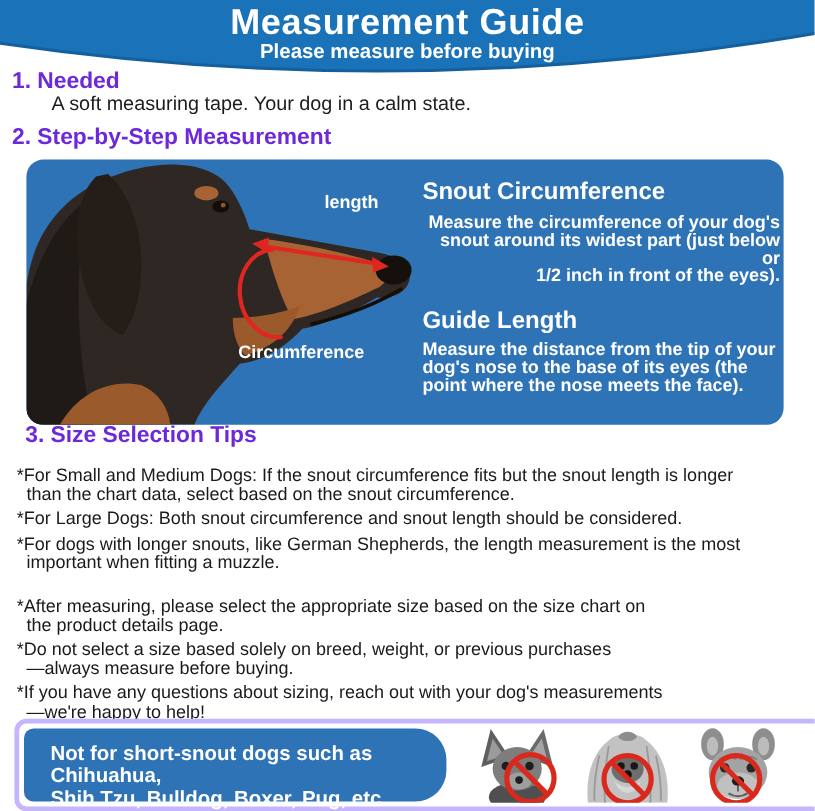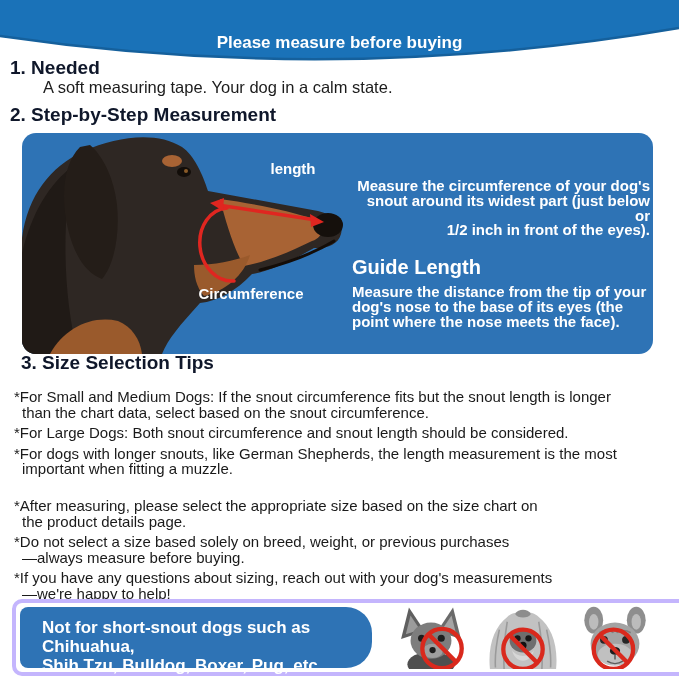--- a/index.html
+++ b/index.html
@@ -6,21 +6,21 @@
   .page{position:relative;width:679px;height:676px;background:#fff;overflow:hidden;
         font-family:"Liberation Sans", sans-serif;color:#161616;}
   
   .hdr{position:absolute;top:0;left:0;width:679px;height:70px;}
   .hdr svg{position:absolute;top:0;left:0;}
   .hdr-title{position:absolute;top:2px;left:0;width:679px;text-align:center;
              color:#fff;font-size:30px;font-weight:700;letter-spacing:.5px;}
   .hdr-sub{position:absolute;top:33px;left:0;width:679px;text-align:center;
            color:#fff;font-size:17px;font-weight:700;}
   
-  .h2{position:absolute;left:10px;font-size:19px;font-weight:700;color:#0f172a;}
+  .h2{position:absolute;left:10px;font-size:19px;font-weight:700;color:#6d28d9;}
   .body-line{position:absolute;left:11px;font-size:16.5px;color:#1c1c1c;margin-left:32px;}
   
   .panel{position:absolute;left:22px;top:133px;width:631px;height:221px;
          background:#2e73b5;border-radius:14px;overflow:hidden;}
   .panel-label{position:absolute;color:#ffffff;font-weight:700;font-size:15px;text-align:center;}
   .pt{position:absolute;left:330px;width:298px;color:#fff;font-weight:700;}
   .pt-title{font-size:20px;}
   .pt-body{font-size:15px;line-height:14.8px;white-space:pre-line;}
   
   .blist{position:absolute;left:14px;width:660px;}
@@ -40,20 +40,21 @@
 </head>
 <body>
 
 <div class="page">
 
   <div class="hdr">
     <svg width="679" height="70" viewBox="0 0 679 70">
       <path d="M0,0 H679 V28 Q340,86 0,36 Z" fill="#1a72b8"></path>
       <path d="M0,36 Q340,86 679,28" fill="none" stroke="#15609c" stroke-width="2.5"></path>
     </svg>
+    <div class="hdr-title">Measurement Guide</div>
     <div class="hdr-sub">Please measure before buying</div>
   </div>
 
   <div class="h2" style="top:57px;">1. Needed</div>
   <div class="body-line" style="top:78px;">A soft measuring tape. Your dog in a calm state.</div>
 
   <div class="h2" style="top:104px;">2. Step-by-Step Measurement</div>
 
   <div class="panel">
     
@@ -89,20 +90,21 @@
       <path d="M205,75 A30,36 -8 1 0 212,148" fill="none" stroke="#e02620" stroke-width="3.5" stroke-linecap="round"></path>
 
       <line x1="196" y1="72" x2="294" y2="87" stroke="#e02620" stroke-width="3.5"></line>
       <polygon points="188,70 202,65 201,78" fill="#e02620"></polygon>
       <polygon points="302,89 288,81 289,94" fill="#e02620"></polygon>
     </svg>
 
     <span class="panel-label" style="left:211px;top:27px;width:120px;">length</span>
     <span class="panel-label" style="left:149px;top:152px;width:160px;">Circumference</span>
 
+    <div class="pt pt-title" style="top:16px;">Snout Circumference</div>
     <div class="pt pt-body" style="top:46px;text-align:right;">Measure the circumference of your dog's
 snout around its widest part (just below or
 1/2 inch in front of the eyes).</div>
     <div class="pt pt-title" style="top:123px;">Guide Length</div>
     <div class="pt pt-body" style="top:152px;">Measure the distance from the tip of your
 dog's nose to the base of its eyes (the
 point where the nose meets the face).</div>
   </div>
 
   <div class="h2" style="top:352px;margin-left:11px;">3. Size Selection Tips</div>

